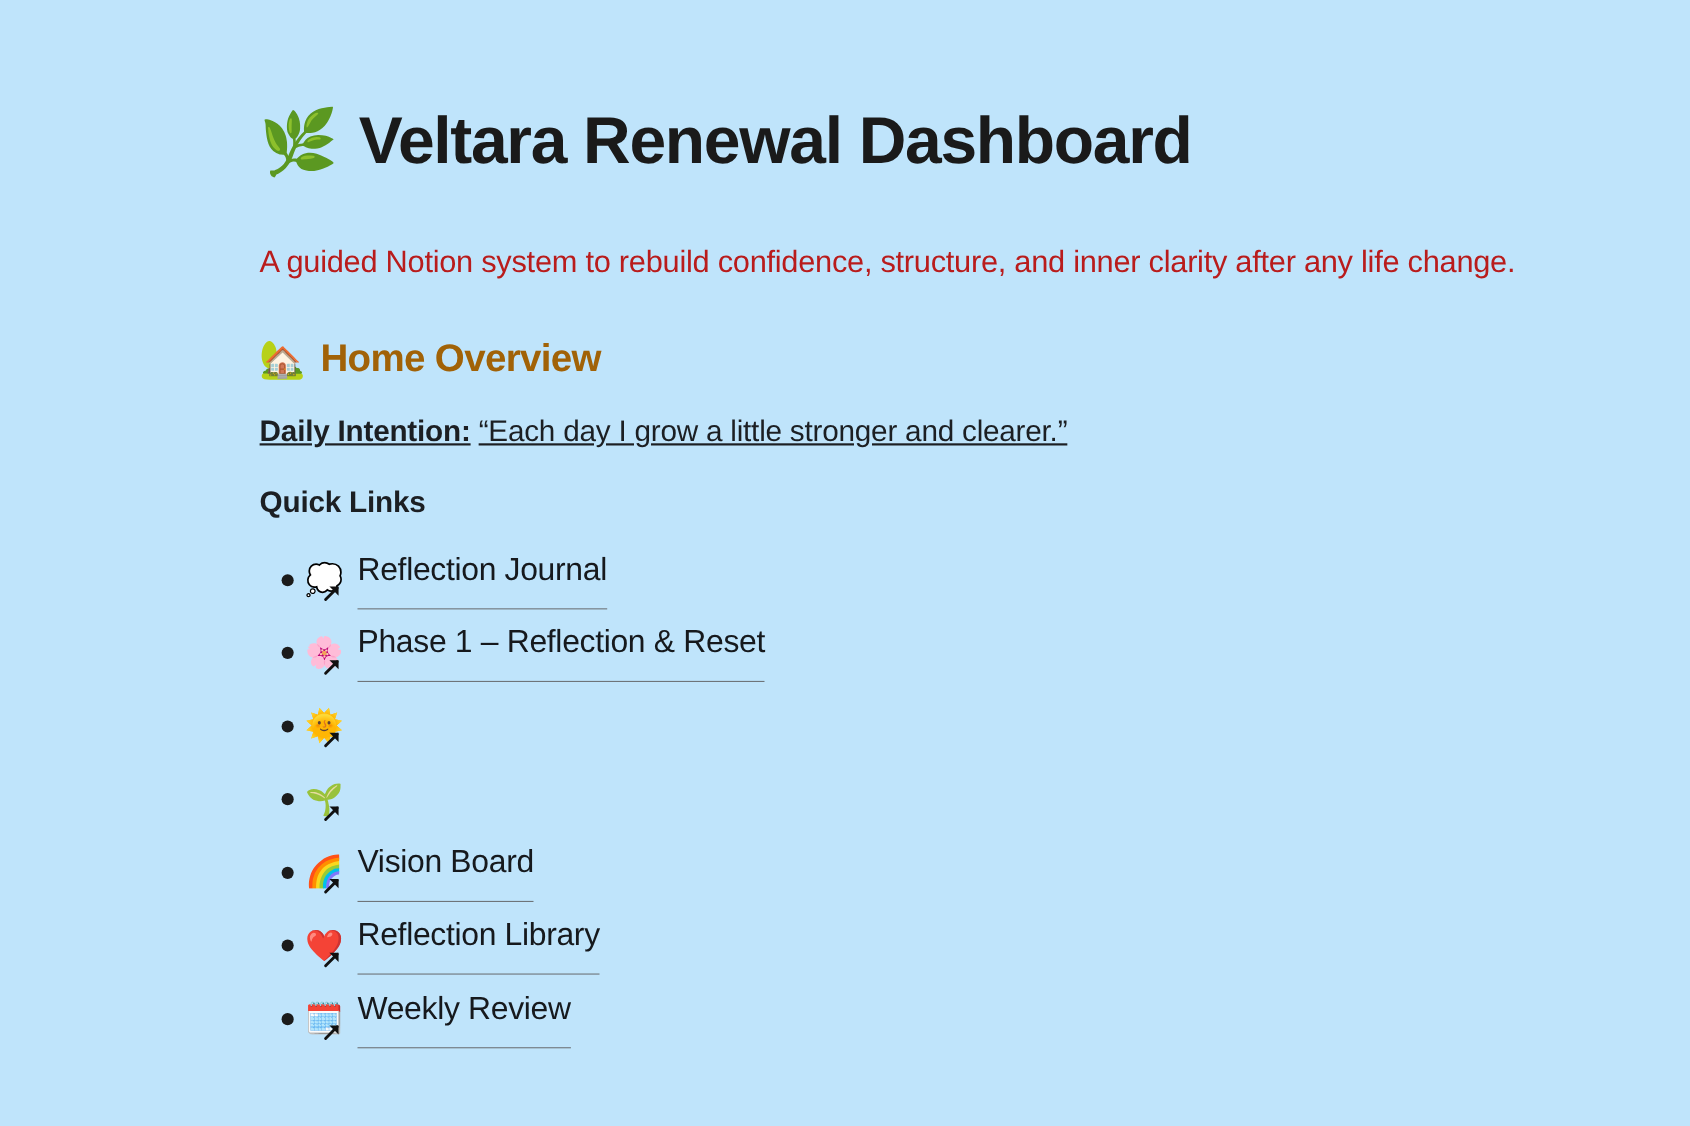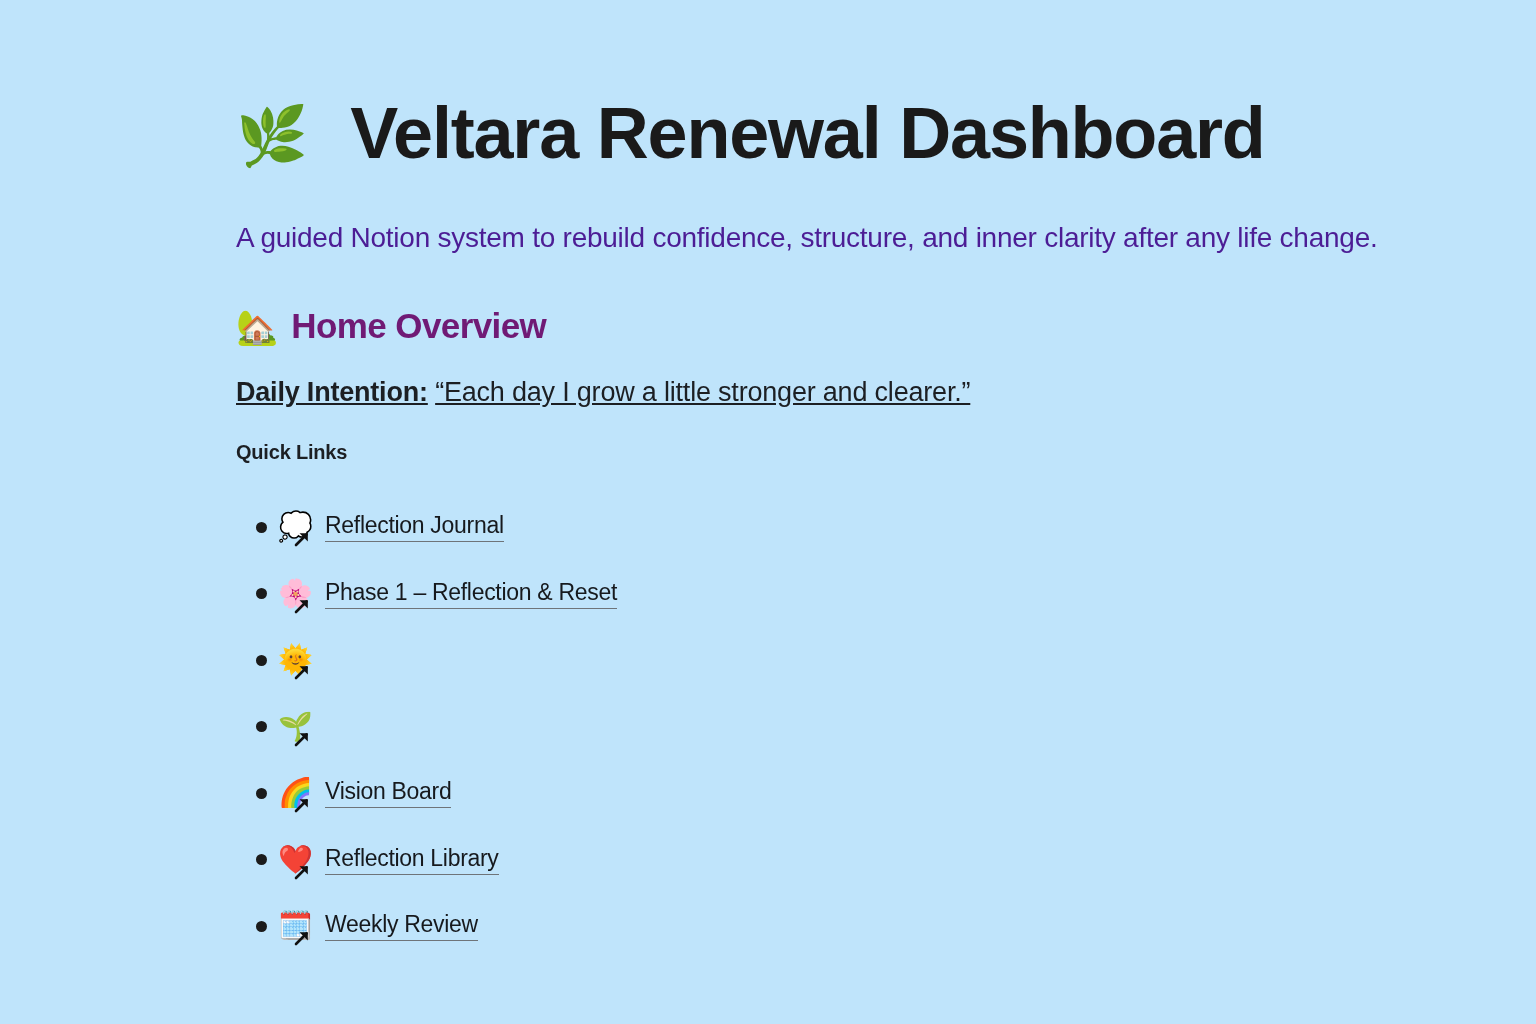--- a/index.html
+++ b/index.html
@@ -35,37 +35,36 @@
     gap: 18px;
     white-space: nowrap;
   }
   .title-emoji {
     font-size: 58px;
     line-height: 1;
     display: inline-block;
     transform: translateY(2px);
   }
   .title-text {
-    font-size: 72px;
+    font-size: 60px;
     font-weight: 700;
     letter-spacing: -1.2px;
     color: #1a1a1a;
     line-height: 1.05;
-    margin-left: 24px;
   }
 
   
   .subtitle {
     position: absolute;
     left: 236px;
     top: 222px;
     font-size: 28px;
     font-weight: 400;
     letter-spacing: -0.25px;
-    color: #4c1d95;
+    color: #b91c1c;
     white-space: nowrap;
   }
 
   
   .section-row {
     position: absolute;
     left: 236px;
     top: 306px;
     display: flex;
     align-items: center;
@@ -75,21 +74,21 @@
   .section-emoji {
     font-size: 34px;
     line-height: 1;
     display: inline-block;
     transform: translateY(1px);
   }
   .section-text {
     font-size: 35px;
     font-weight: 700;
     letter-spacing: -0.6px;
-    color: #701a75;
+    color: #a16207;
   }
 
   
   .intention {
     position: absolute;
     left: 236px;
     top: 377px;
     font-size: 27px;
     letter-spacing: -0.2px;
     color: #1c1f23;
@@ -102,21 +101,21 @@
   .intention .quote {
     font-weight: 400;
     text-decoration: underline;
   }
 
   
   .quicklinks-label {
     position: absolute;
     left: 236px;
     top: 441px;
-    font-size: 20px;
+    font-size: 27px;
     font-weight: 700;
     letter-spacing: -0.2px;
     color: #1c1f23;
     white-space: nowrap;
   }
 
   
   .link-list {
     position: absolute;
     left: 236px;
@@ -164,27 +163,27 @@
   .ext-arrow {
     position: absolute;
     left: 14px;
     bottom: -2px;
     width: 20px;
     height: 20px;
     pointer-events: none;
   }
   .link-text {
     margin-left: 1px;
-    font-size: 23px;
+    font-size: 29px;
     font-weight: 500;
     letter-spacing: -0.3px;
     color: #16191d;
     text-decoration: none;
     border-bottom: 1.6px solid #6e7479;
-    padding-bottom: 1px;
+    padding-bottom: 17px;
     line-height: 1.2;
   }
 </style>
 </head>
 <body>
 
 <div class="page">
 
   <div class="title-row">
     <span class="title-emoji">🌿</span>

